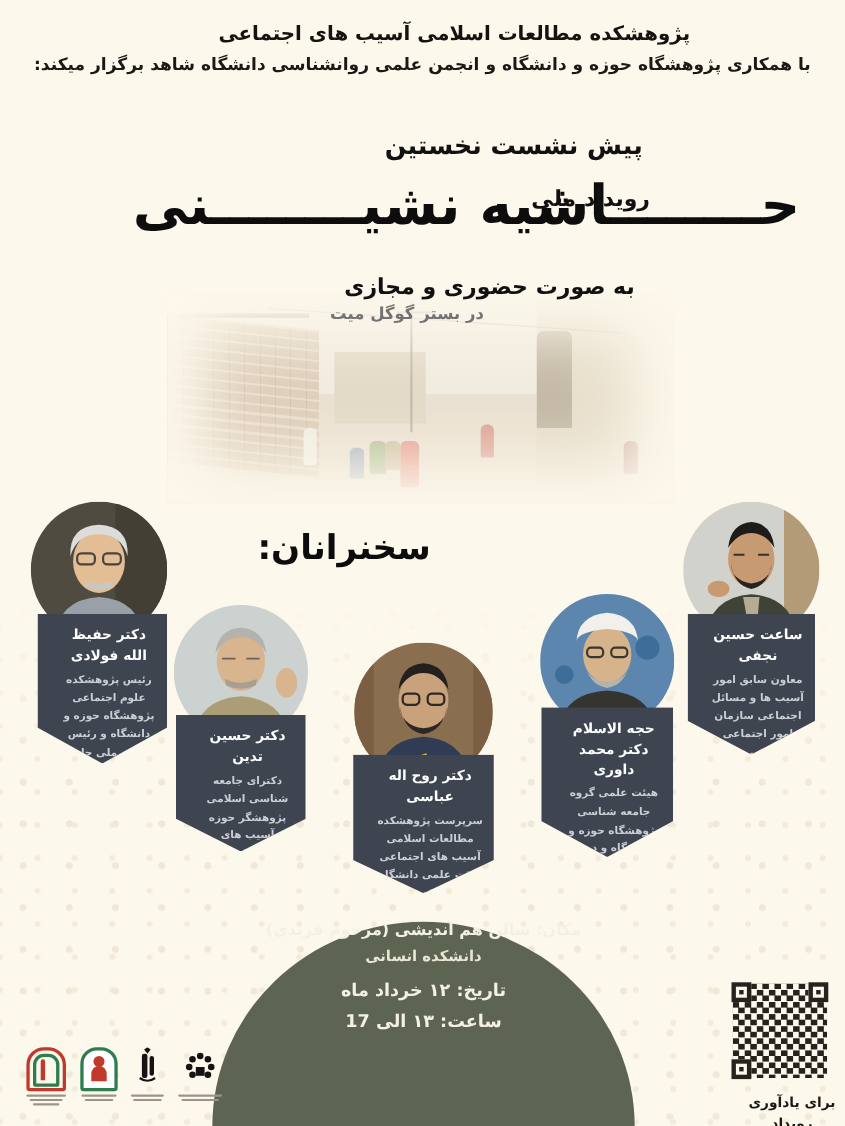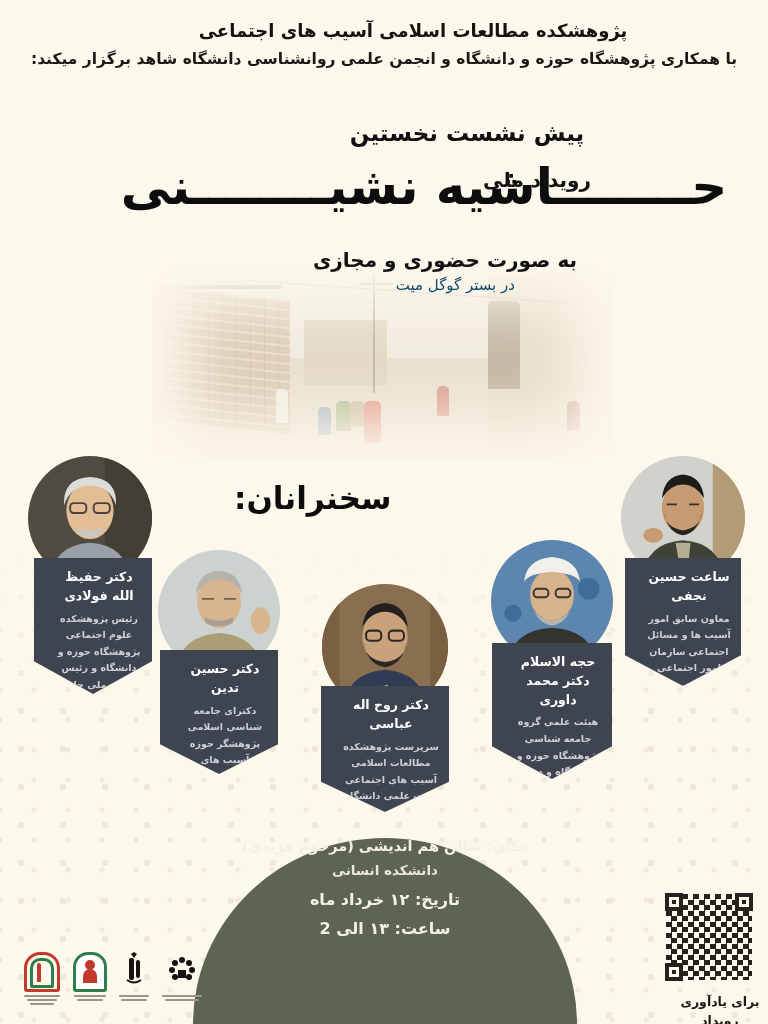--- a/index.html
+++ b/index.html
@@ -22,22 +22,22 @@
         font-weight:bold;color:#1b1916;z-index:3;}
 
   .pre-title{position:absolute;top:120px;left:312px;width:310px;text-align:center;
         font-size:23px;font-weight:bold;color:#111;z-index:3;}
   .conf-label{position:absolute;top:168px;left:472px;width:130px;text-align:center;
         font-size:20px;font-weight:bold;color:#111;z-index:4;}
   .main-title{position:absolute;top:158px;left:90px;width:668px;text-align:center;
         font-size:50px;font-weight:bold;color:#0d0d0d;white-space:nowrap;z-index:3;}
   .mode-line{position:absolute;top:248px;left:295px;width:300px;text-align:center;
         font-size:20px;font-weight:bold;color:#111;z-index:3;}
-  .platform-line{position:absolute;top:276px;left:300px;width:215px;text-align:right;
-        font-size:15px;font-weight:normal;color:#0c4a6e;z-index:3;}
+  .platform-line{position:absolute;top:276px;left:300px;width:215px;text-align:left;
+        font-size:15px;font-weight:bold;color:#737373;z-index:3;}
 
   
   .photo{position:absolute;left:152px;top:266px;width:460px;height:192px;z-index:1;
          overflow:hidden;opacity:.55;}
   .photo .sky{position:absolute;left:0;top:0;width:100%;height:48%;background:#e9e3d6;}
   .photo .ground{position:absolute;left:0;bottom:0;width:100%;height:52%;background:#dccfbc;}
   .photo .wallL{position:absolute;left:0;top:14%;width:30%;height:70%;background:#c6ae92;
      background-image:repeating-linear-gradient(to bottom,rgba(255,255,255,.35) 0 2px,transparent 2px 9px),
                       repeating-linear-gradient(to right,rgba(120,90,60,.25) 0 1px,transparent 1px 14px);
      transform:skewY(6deg);}
@@ -239,21 +239,21 @@
   </div>
   <div class="card c5 rtl">
     <div class="s-name">ساعت حسین نجفی</div>
     <div class="s-bio">معاون سابق امور آسیب ها و مسائل اجتماعی سازمان امور اجتماعی کشور</div>
   </div>
 
   <div class="dome rtl">
     <div class="d1">مکان: سالن هم اندیشی (مرحوم فریدی)</div>
     <div class="d2">دانشکده انسانی</div>
     <div class="d3">تاریخ: ۱۲ خرداد ماه</div>
-    <div class="d4">ساعت: ۱۳ الی 2</div>
+    <div class="d4">ساعت: ۱۳ الی 17</div>
   </div>
 
   <div class="logos">
     <div class="logo" style="left:2px;width:48px;">
       <div class="arch-outer">
           <div class="arch-inner"></div>
           <div class="arch-core"></div>
         </div>
       <div class="bars">
           <div class="bar" style="width:36px;"></div>

